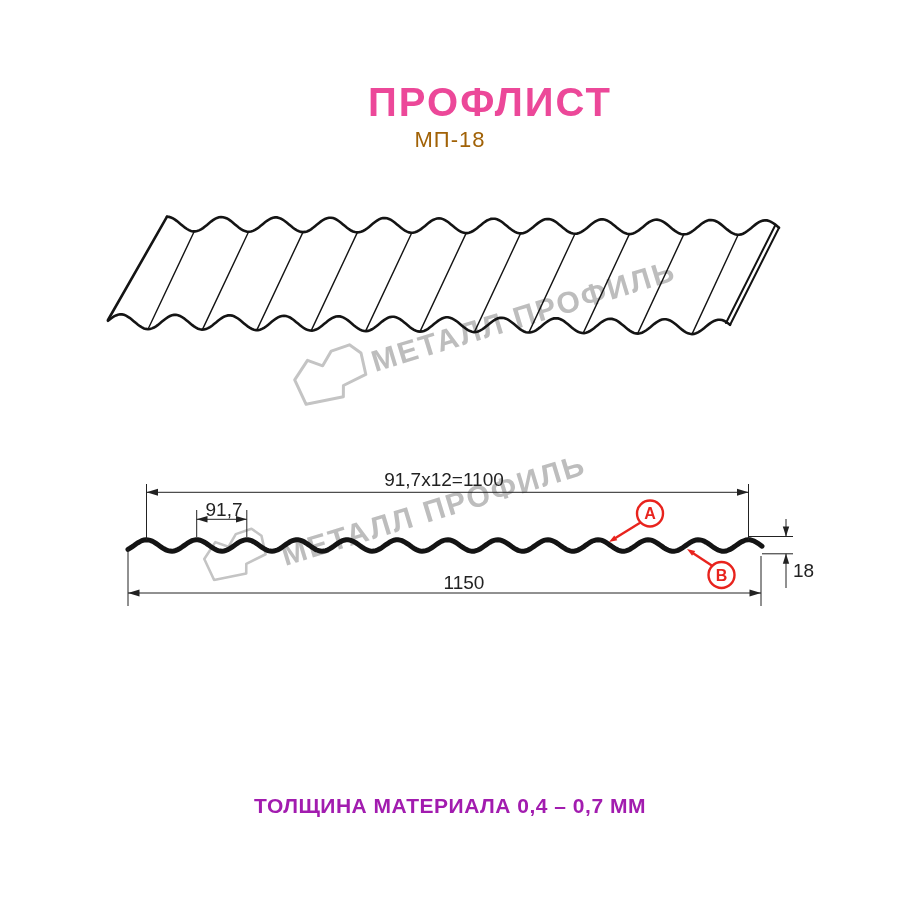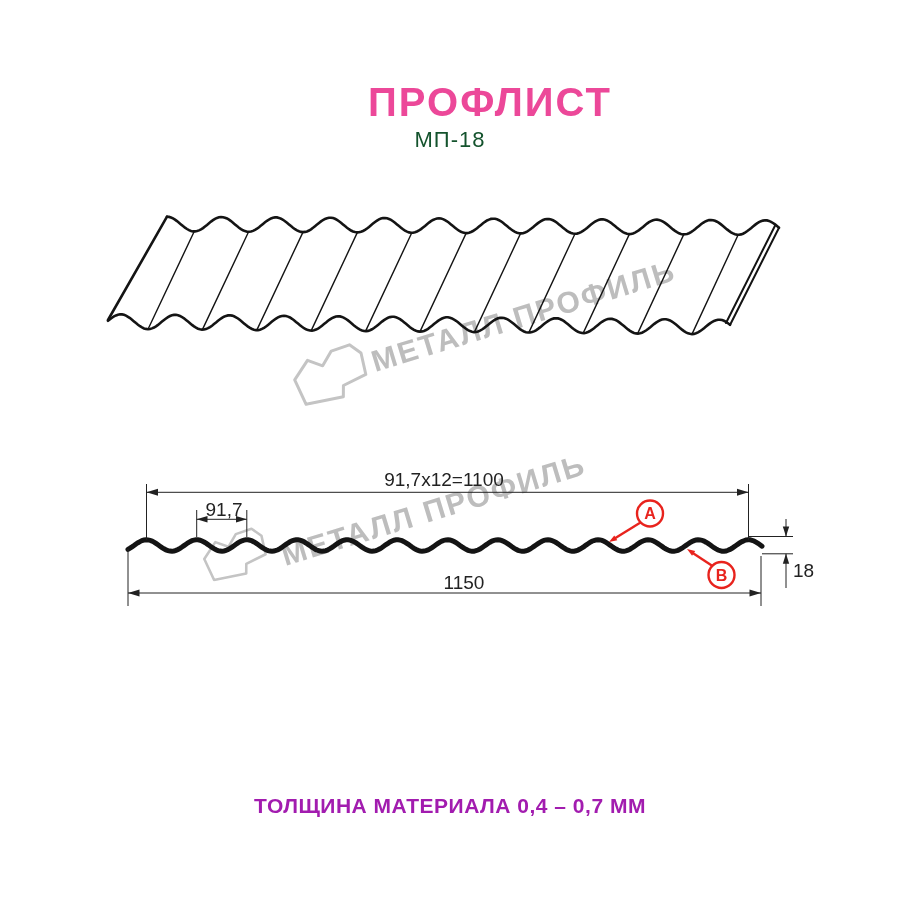--- a/index.html
+++ b/index.html
@@ -1,21 +1,21 @@
 <!DOCTYPE html>
 <html><head>
 <meta charset="utf-8">
 <style>
   html,body{margin:0;padding:0;background:#fff;}
   #stage{position:relative;width:900px;height:900px;background:#ffffff;overflow:hidden;
          font-family:"Liberation Sans",sans-serif;}
   .title{position:absolute;left:0;top:82px;width:900px;text-align:center;
          font-size:40px;font-weight:800;letter-spacing:2px;color:#ec4899;line-height:1;padding-left:40px;}
   .subtitle{position:absolute;left:0;top:129px;width:900px;text-align:center;
-         font-size:22px;font-weight:500;letter-spacing:1px;color:#14532d;line-height:1;}
+         font-size:22px;font-weight:500;letter-spacing:1px;color:#a16207;line-height:1;}
   .footer-note{position:absolute;left:0;top:795px;width:900px;text-align:center;
          font-size:21px;font-weight:600;letter-spacing:0.5px;color:#a21caf;line-height:1;}
   .wm-text{position:absolute;white-space:nowrap;font-size:30px;font-weight:700;
          letter-spacing:2px;color:#bdbdbd;line-height:1;transform-origin:left top;
          transform:rotate(-17deg);}
   .wm-logo{position:absolute;transform-origin:center center;}
   svg{position:absolute;left:0;top:0;}
   .dim-label{font-family:"Liberation Sans",sans-serif;font-size:19px;fill:#222;}
   .marker-label{font-family:"Liberation Sans",sans-serif;font-size:16px;font-weight:600;}
 </style>

